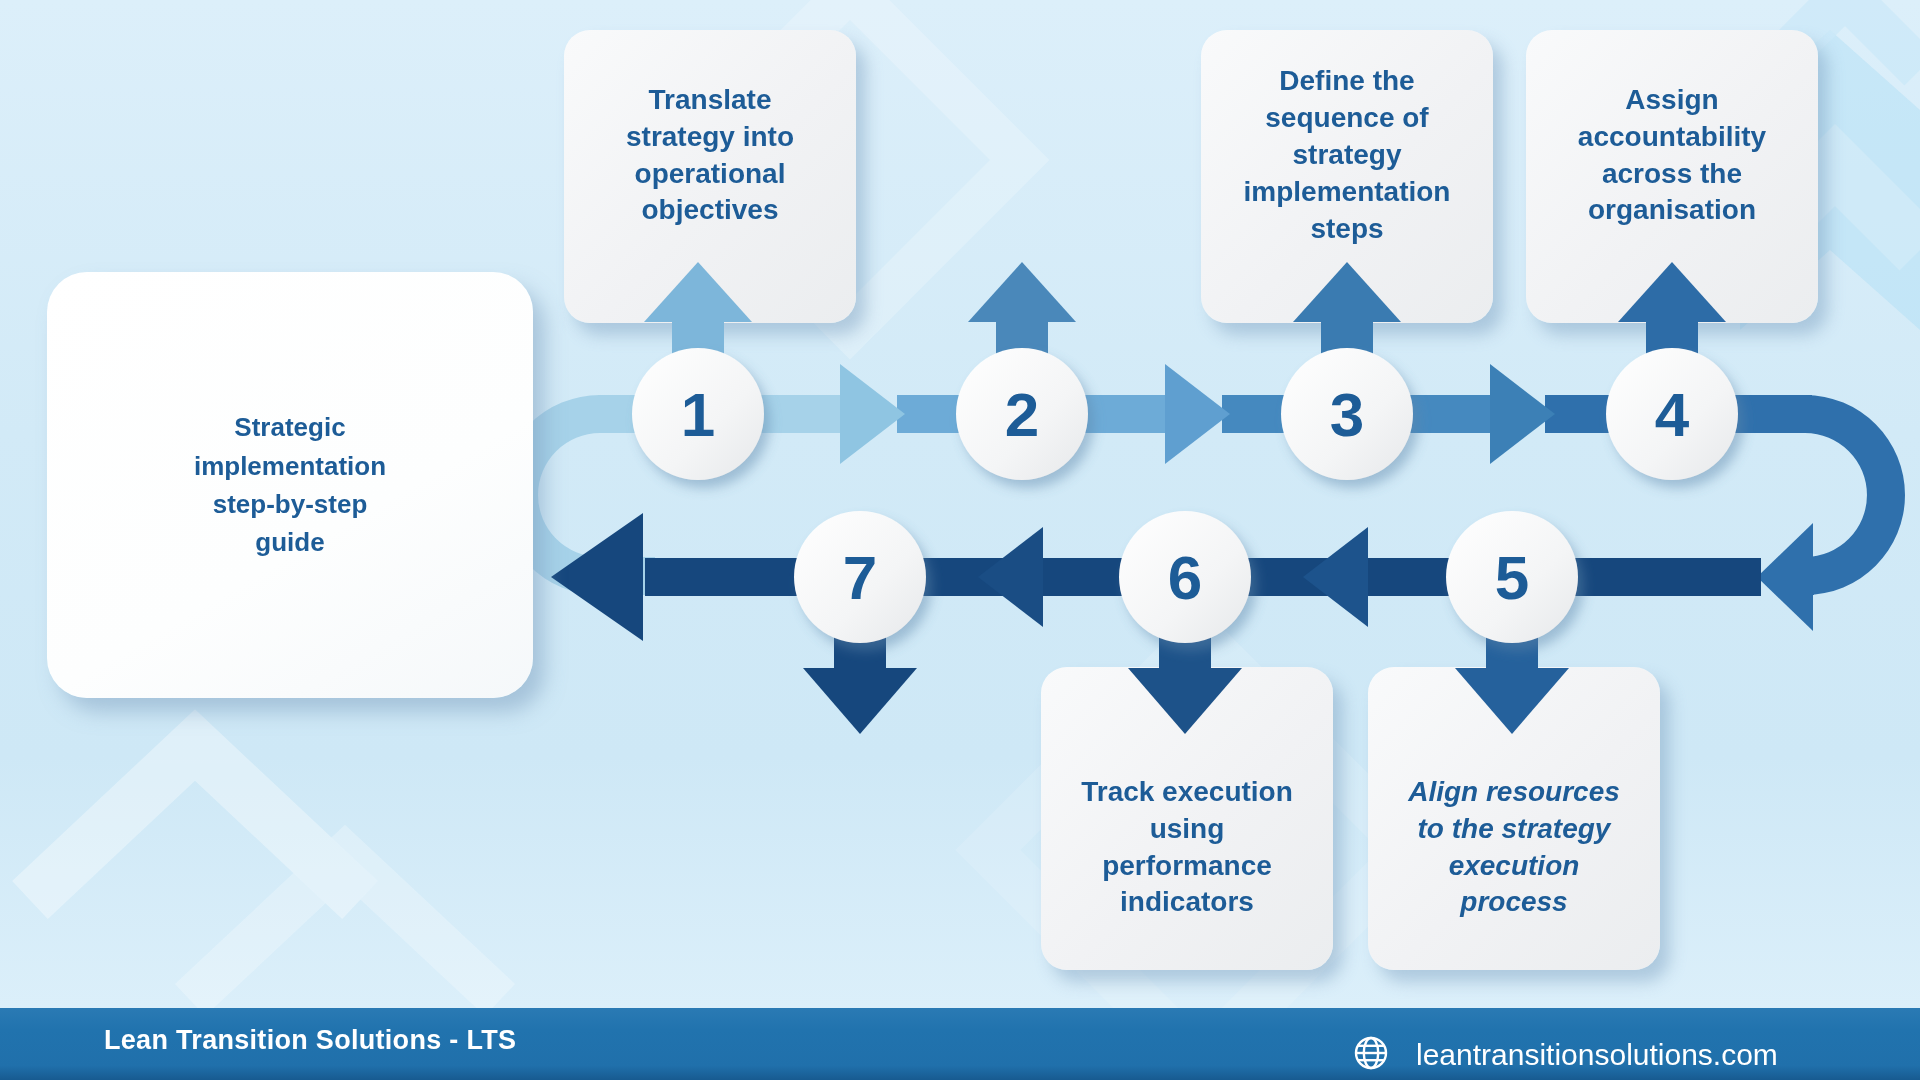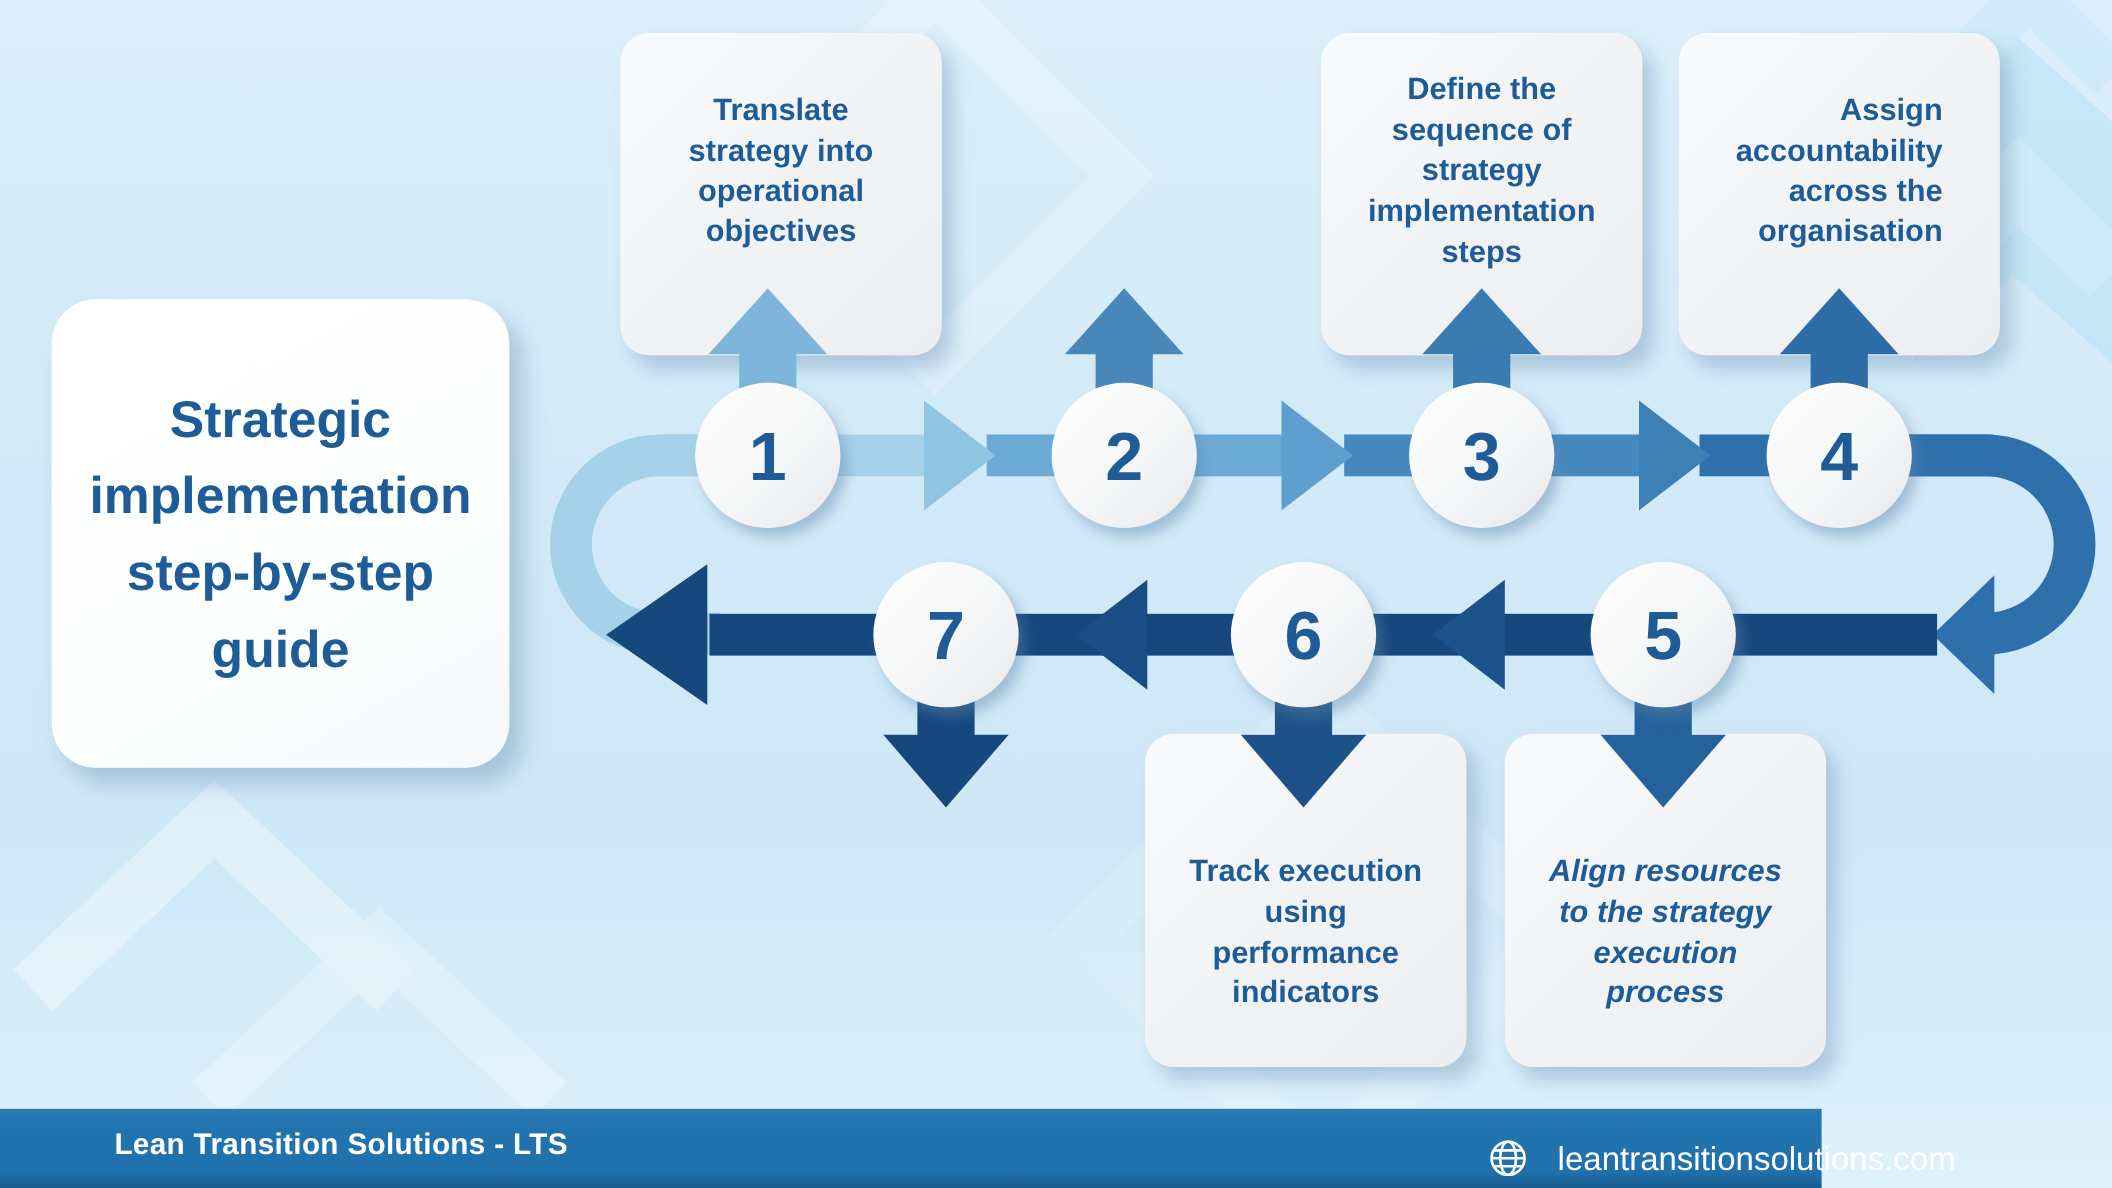--- a/index.html
+++ b/index.html
@@ -18,28 +18,28 @@
     color:#1d5c97;font-weight:bold;white-space:pre-line;
     background:linear-gradient(135deg,#f9fafb 0%,#f1f2f4 55%,#ebedef 100%);
     border-radius:26px;
     box-shadow:10px 12px 16px rgba(122,158,190,0.45);
   }
   .card .label{white-space:pre-line;}
   .step-card{width:292px;font-size:28px;line-height:1.32;box-sizing:border-box;}
   .step-card.top{top:30px;height:293px;padding:10px 14px 52px 14px;}
   .step-card.bottom{top:667px;height:303px;padding:72px 14px 14px 14px;}
   #title-card{
-    left:47px;top:272px;width:416px;height:426px;border-radius:40px;
-    font-size:47px;line-height:1.48;
+    left:47px;top:272px;width:486px;height:426px;border-radius:40px;
+    font-size:26px;line-height:1.48;
     background:linear-gradient(150deg,#ffffff 0%,#fdfefe 60%,#f5f8fa 100%);
     box-shadow:12px 14px 20px rgba(125,160,192,0.5);
   }
   #flow-over{z-index:4;}
   #footer{
-    position:absolute;left:0;top:1008px;width:1656px;height:72px;z-index:6;
+    position:absolute;left:0;top:1008px;width:1920px;height:72px;z-index:6;
     background:linear-gradient(180deg,#2a7ab4 0%,#2173ae 30%,#2070ab 80%,#175a90 100%);
   }
   #footer .company{
     position:absolute;left:104px;top:0;height:64px;display:flex;align-items:center;
     color:#ffffff;font-weight:bold;font-size:27px;letter-spacing:0.3px;
   }
   #footer .site{
     position:absolute;left:1352px;top:0;height:64px;display:flex;align-items:flex-end;gap:26px;
     color:#ffffff;font-size:30px;
   }
@@ -99,21 +99,21 @@
     <span class="label">Translate
 strategy into
 operational
 objectives</span></div>
   <div class="card step-card top" style="left:1201px;">
     <span class="label">Define the
 sequence of
 strategy
 implementation
 steps</span></div>
-  <div class="card step-card top" style="left:1526px;text-align:right;">
+  <div class="card step-card top" style="left:1526px;">
     <span class="label">Assign
 accountability
 across the
 organisation</span></div>
   <div class="card step-card bottom" style="left:1368px;font-style:italic;">
     <span class="label">Align resources
 to the strategy
 execution
 process</span></div>
   <div class="card step-card bottom" style="left:1041px;">

